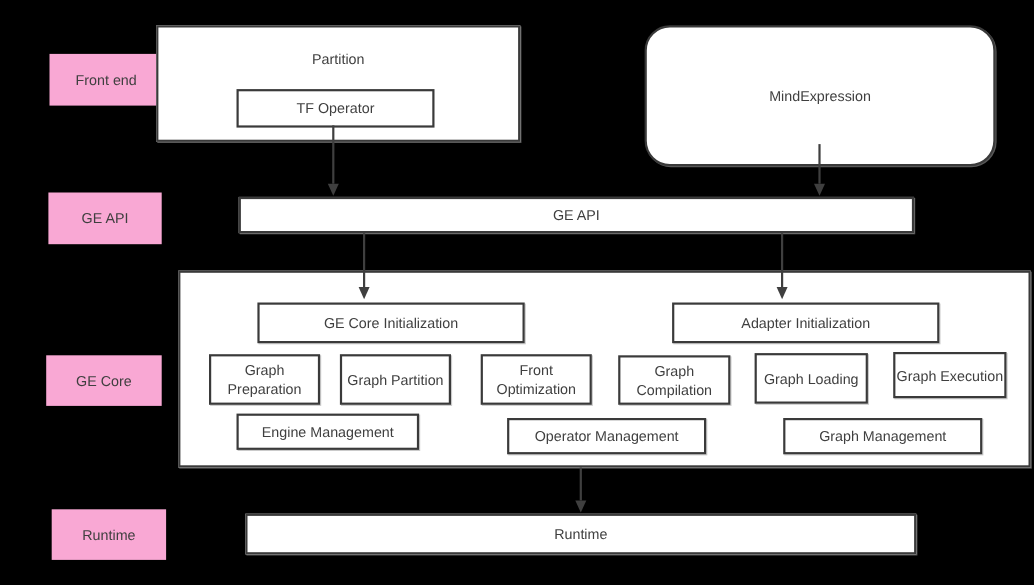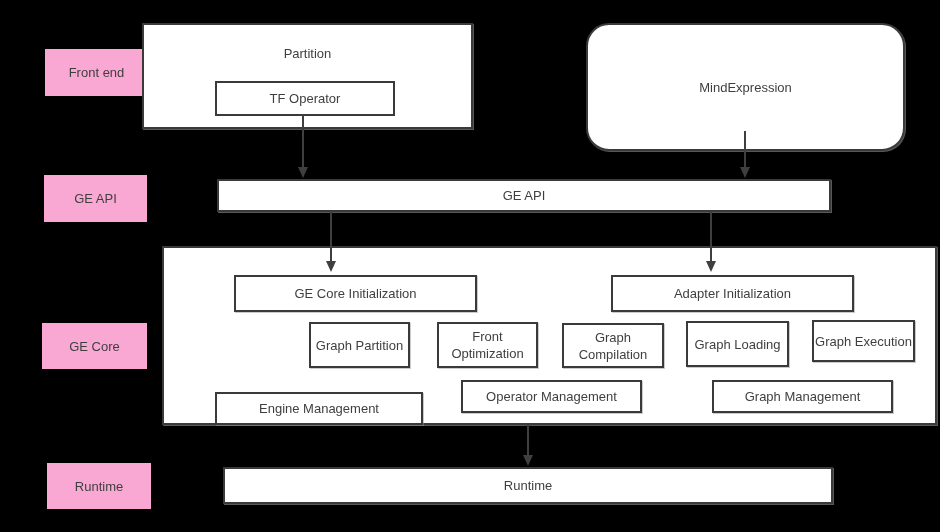--- a/index.html
+++ b/index.html
@@ -34,21 +34,21 @@
   #gecore{left:142px;top:246px;width:775px;height:179px;display:block;margin-left:20px;}
   #gecore .inner{position:absolute;box-shadow:1px 1px 0 rgba(150,150,150,.5);}
   #init-gecore {left:70px; top:27px;width:243px;height:37px;}
   #init-session{left:447px;top:27px;width:243px;height:37px;}
   #pipe-0{left:26px; top:74px;width:101px;height:46px;}
   #pipe-1{left:145px;top:74px;width:101px;height:46px;}
   #pipe-2{left:273px;top:74px;width:101px;height:46px;}
   #pipe-3{left:398px;top:75px;width:102px;height:45px;}
   #pipe-4{left:522px;top:73px;width:103px;height:46px;}
   #pipe-5{left:648px;top:72px;width:103px;height:42px;}
-  #mgmt-0{left:51px; top:144px;width:208px;height:33px;}
+  #mgmt-0{left:51px; top:128px;width:166px;height:33px;}
   #mgmt-1{left:297px;top:132px;width:181px;height:33px;}
   #mgmt-2{left:548px;top:132px;width:181px;height:33px;}
   
   #runtime-bar{left:223px;top:467px;width:610px;height:37px;}
   
   .arrow{position:absolute;width:2px;background:#3f3f3f;z-index:5;}
   .arrow::after{
     content:"";position:absolute;left:-4px;bottom:-11px;width:0;height:0;
     border-left:5px solid transparent;border-right:5px solid transparent;
     border-top:11px solid #3f3f3f;
@@ -74,20 +74,21 @@
     <div class="box" id="tf-adapter">TF Operator</div>
   </div>
   <div class="box" id="mindexpression">MindExpression</div>
 
   <div class="box" id="geapi-bar">GE API</div>
 
   <div class="box" id="gecore">
     <div class="box inner" id="init-gecore">GE Core Initialization</div>
     <div class="box inner" id="init-session">Adapter Initialization</div>
 
+    <div class="box inner" id="pipe-0">Graph Preparation</div>
     <div class="box inner" id="pipe-1">Graph Partition</div>
     <div class="box inner" id="pipe-2">Front Optimization</div>
     <div class="box inner" id="pipe-3">Graph Compilation</div>
     <div class="box inner" id="pipe-5">Graph Execution</div>
     <div class="box inner" id="pipe-4">Graph Loading</div>
 
     <div class="box inner" id="mgmt-0">Engine Management</div>
     <div class="box inner" id="mgmt-1">Operator Management</div>
     <div class="box inner" id="mgmt-2">Graph Management</div>
   </div>

